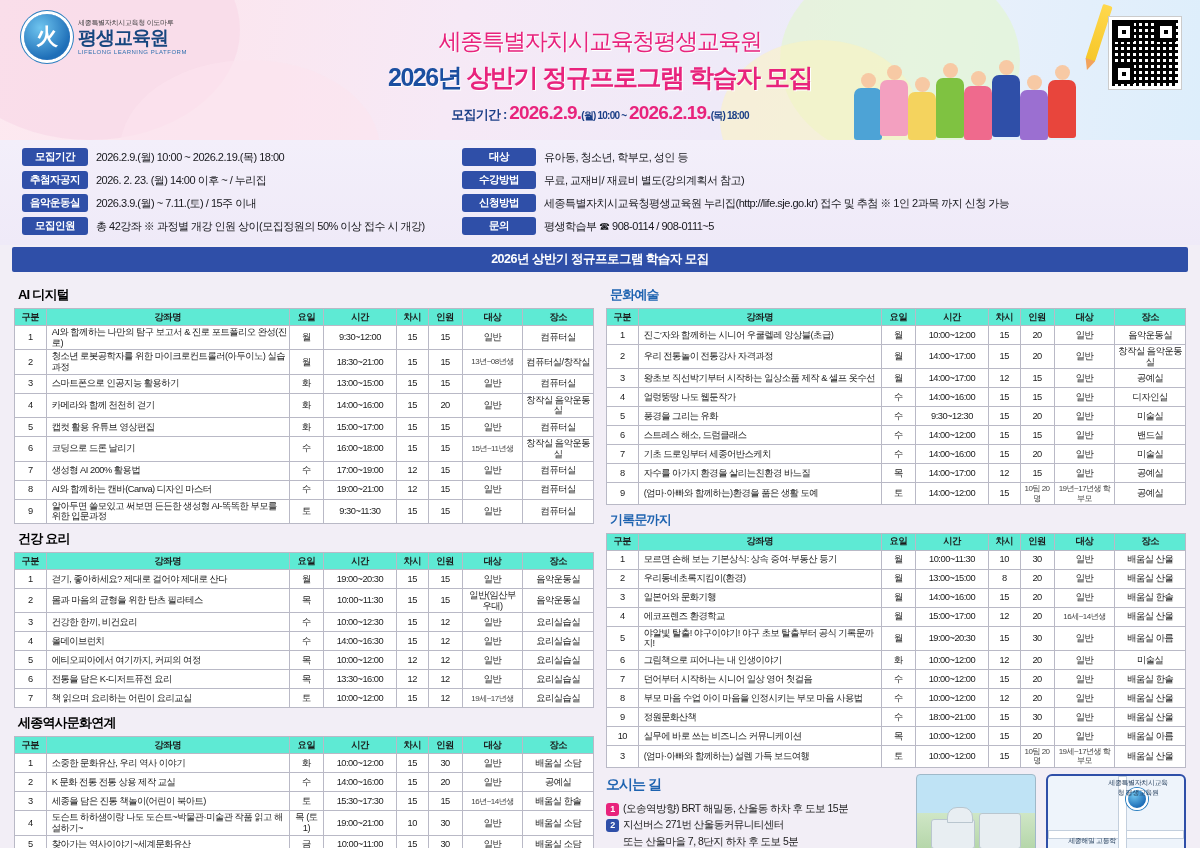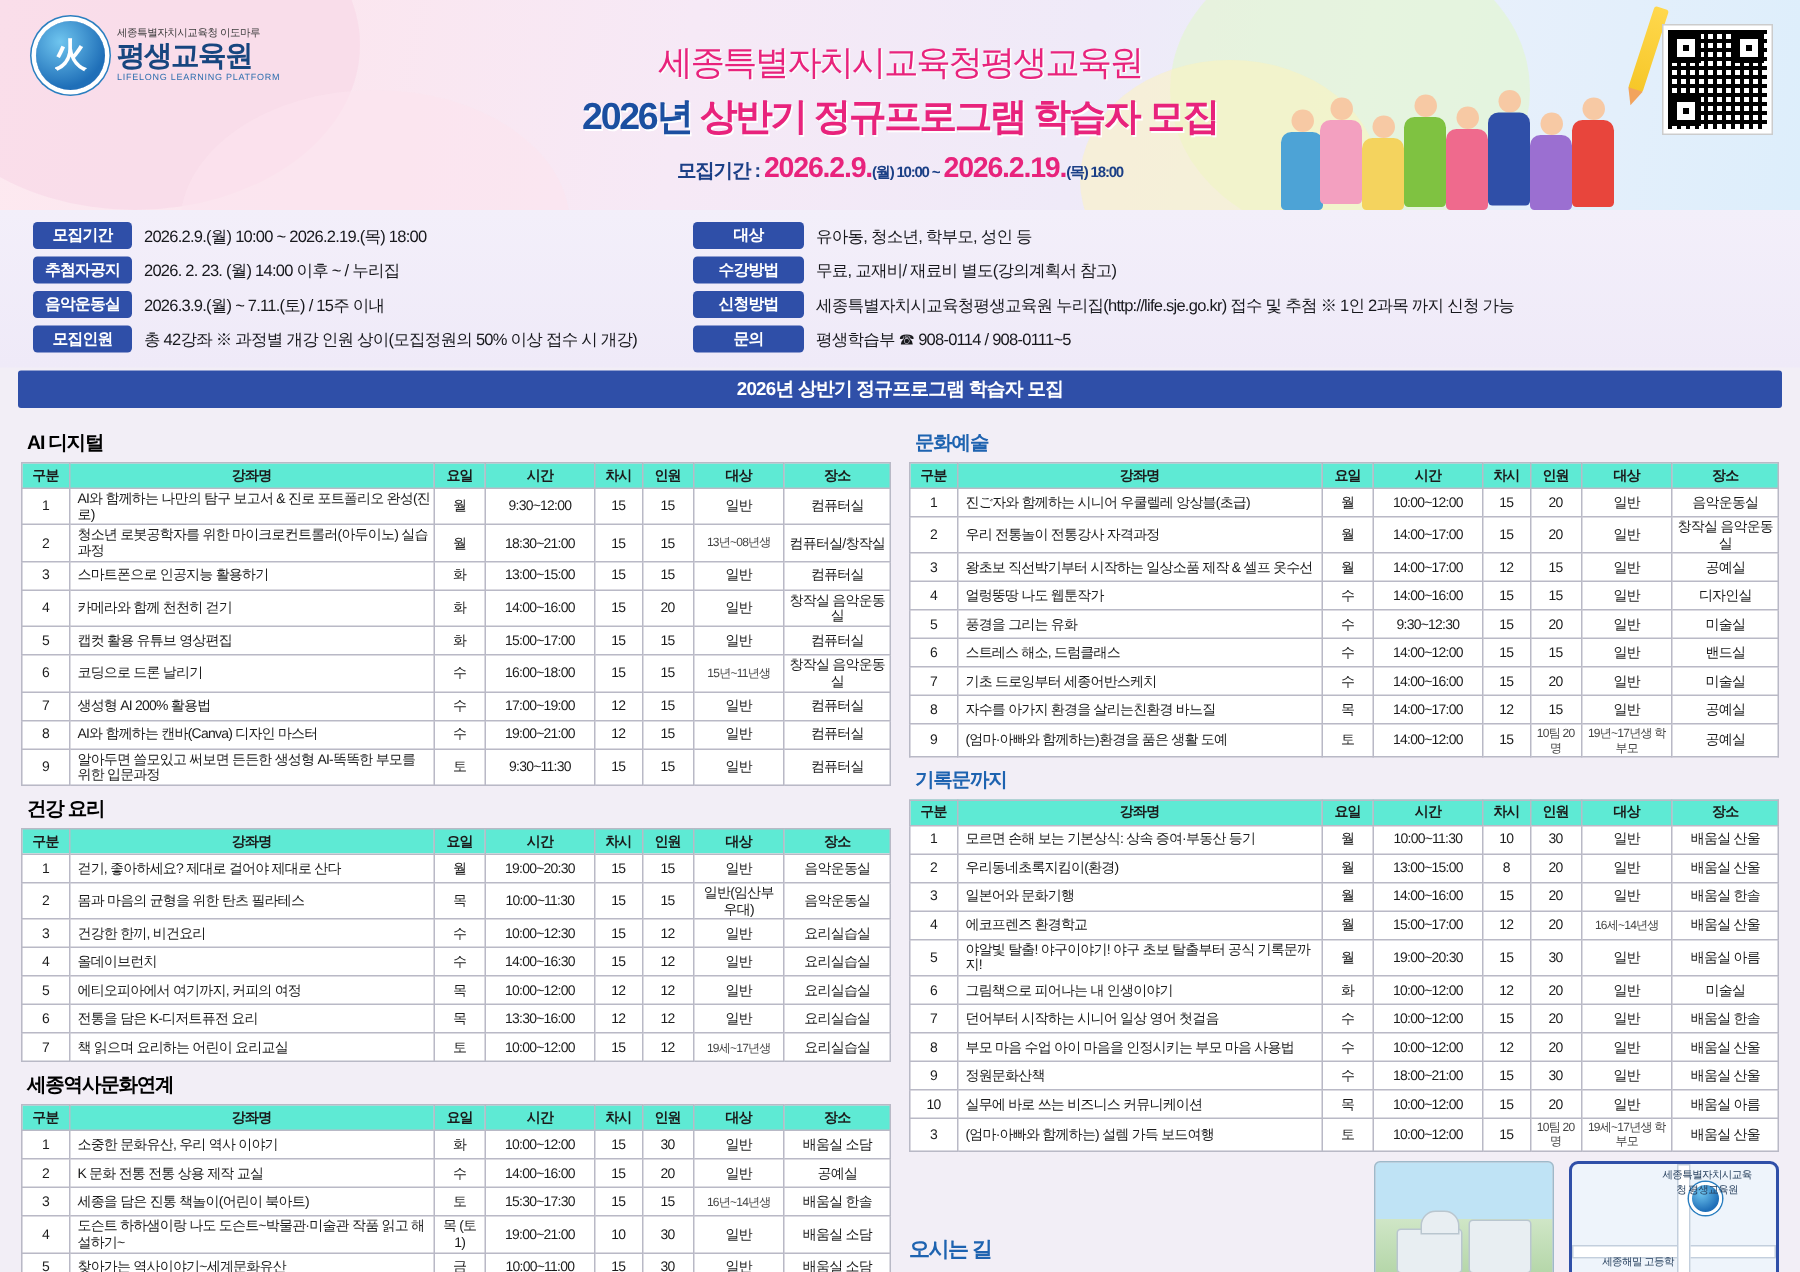--- a/index.html
+++ b/index.html
@@ -104,21 +104,21 @@
   table{border-collapse:collapse;width:100%;font-size:9.3px;}
   th,td{border:1px solid #b9b9c6;padding:1px 2px;text-align:center;letter-spacing:-.5px;line-height:1.15;}
   thead th{background:#5eead4;font-weight:bold;height:17px;}
   tbody td{height:19px;background:#fff;}
   td.name{text-align:left;padding-left:5px;}
   .sub{font-size:8px;color:#444;}
 
   
   .directions{display:flex;gap:10px;margin-top:6px;}
   .dir-text{width:300px;font-size:10.5px;letter-spacing:-.5px;line-height:1.55;}
-  .dir-title{font-size:14px;font-weight:bold;color:#1e63b0;margin-bottom:5px;letter-spacing:-1px;margin-top:48px;}
+  .dir-title{font-size:14px;font-weight:bold;color:#1e63b0;margin-bottom:5px;letter-spacing:-1px;}
   .num{display:inline-block;width:13px;height:13px;border-radius:3px;background:#e8237c;color:#fff;
        font-size:9px;text-align:center;line-height:13px;font-weight:bold;margin-right:4px;}
   .num.blue{background:#2f4fa8;}
   .photo{
     width:120px;height:92px;border-radius:4px;
     background:linear-gradient(180deg,#bfe3f5 0%,#bfe3f5 42%,#cfe6c6 42%,#a9cf9c 100%);
     position:relative;overflow:hidden;border:1px solid #9fb9c9;
   }
   .photo .bld{position:absolute;background:#e8eef2;border:1px solid #b9c6cf;}
   .map{

